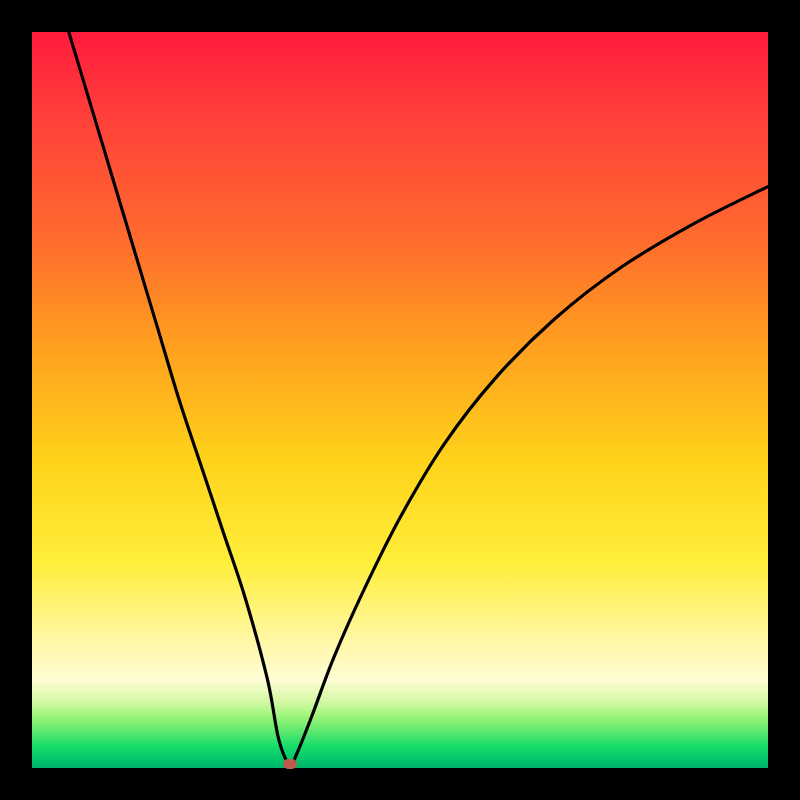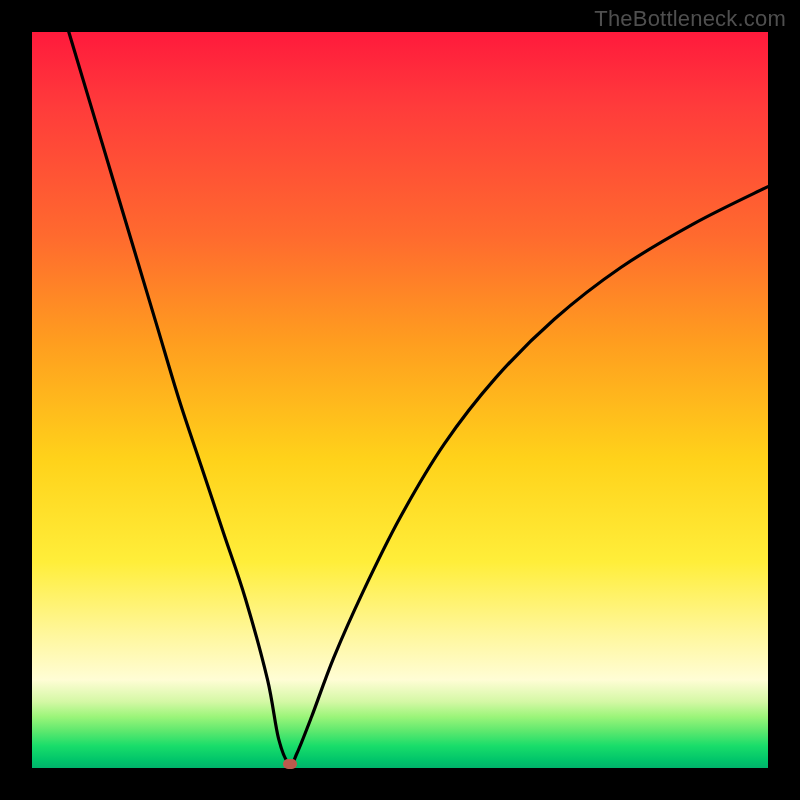--- a/index.html
+++ b/index.html
@@ -65,20 +65,19 @@
     height: 10px;
     border-radius: 5px;
     background: #bb5a4d;
     transform: translate(-50%, -50%);
   }
 </style>
 </head>
 <body>
 
 <div class="frame">
-  <div class="watermark">TheBottleneck.com</div>
   <div class="plot">
     <svg class="curve" viewBox="0 0 736 736" preserveAspectRatio="none">
       <path id="curve-path" fill="none" stroke="#000000" stroke-width="3.2" stroke-linejoin="round" stroke-linecap="round" d="M 36.80 0.00 C 40.48 12.27, 51.52 49.07, 58.88 73.60 C 66.24 98.13, 73.60 122.67, 80.96 147.20 C 88.32 171.73, 95.68 196.27, 103.04 220.80 C 110.40 245.33, 117.76 269.87, 125.12 294.40 C 132.48 318.93, 139.84 344.69, 147.20 368.00 C 154.56 391.31, 161.92 412.16, 169.28 434.24 C 176.64 456.32, 184.00 478.40, 191.36 500.48 C 198.72 522.56, 206.08 542.19, 213.44 566.72 C 220.80 591.25, 230.00 624.37, 235.52 647.68 C 241.04 670.99, 242.88 692.45, 246.56 706.56 C 250.24 720.67, 254.53 729.87, 257.60 732.32 C 260.67 734.77, 261.28 729.25, 264.96 721.28 C 268.64 713.31, 273.55 700.43, 279.68 684.48 C 285.81 668.53, 293.17 646.45, 301.76 625.60 C 310.35 604.75, 320.16 582.67, 331.20 559.36 C 342.24 536.05, 354.51 510.29, 368.00 485.76 C 381.49 461.23, 396.21 435.47, 412.16 412.16 C 428.11 388.85, 445.28 366.77, 463.68 345.92 C 482.08 325.07, 501.71 305.44, 522.56 287.04 C 543.41 268.64, 565.49 251.47, 588.80 235.52 C 612.11 219.57, 637.87 204.85, 662.40 191.36 C 686.93 177.87, 723.73 160.69, 736.00 154.56"></path>
     </svg>
     <div id="marker" class="marker" style="left: 257.6px; top: 732.32px; background: rgb(187, 90, 77);"></div>
   </div>
 </div>
 
 </body></html>

